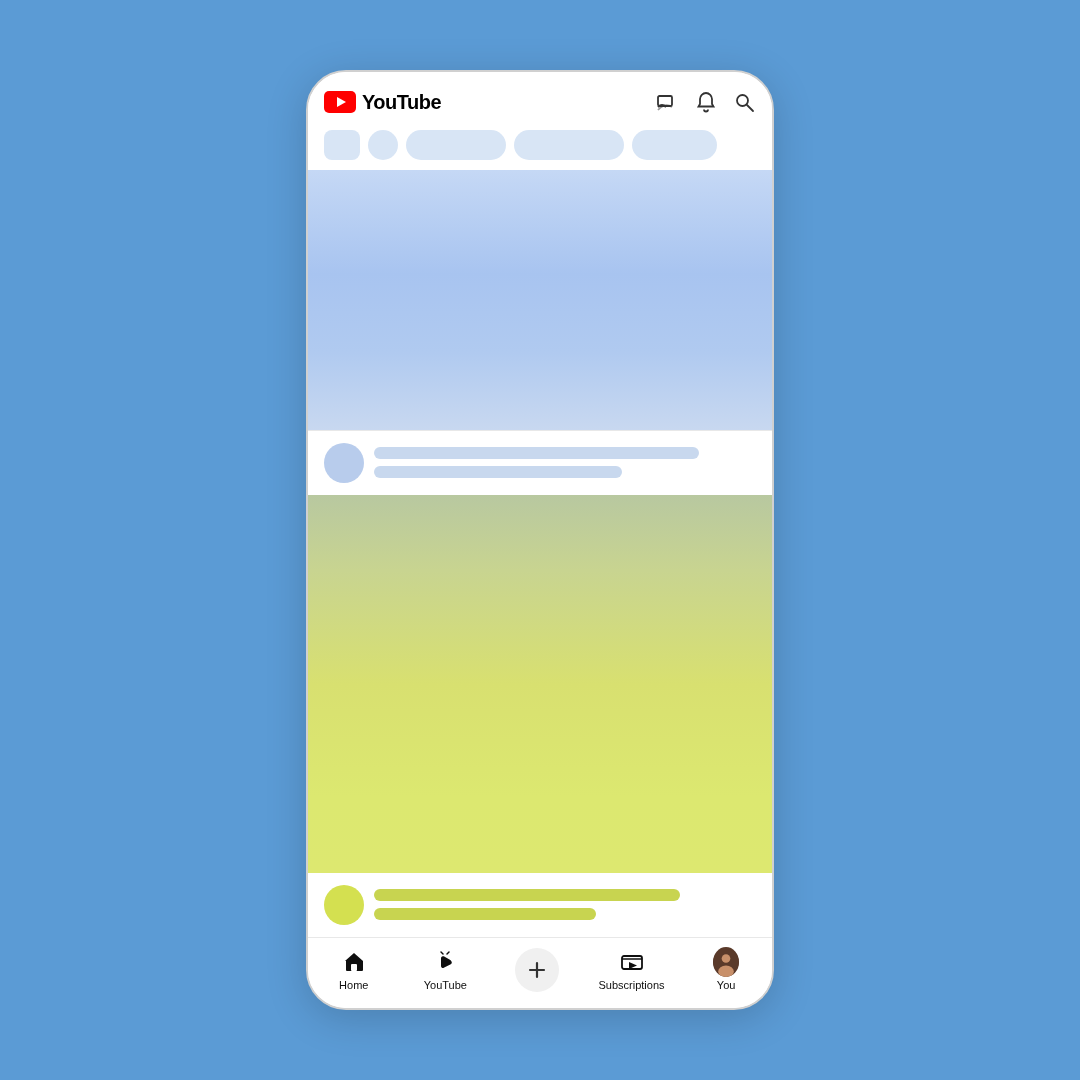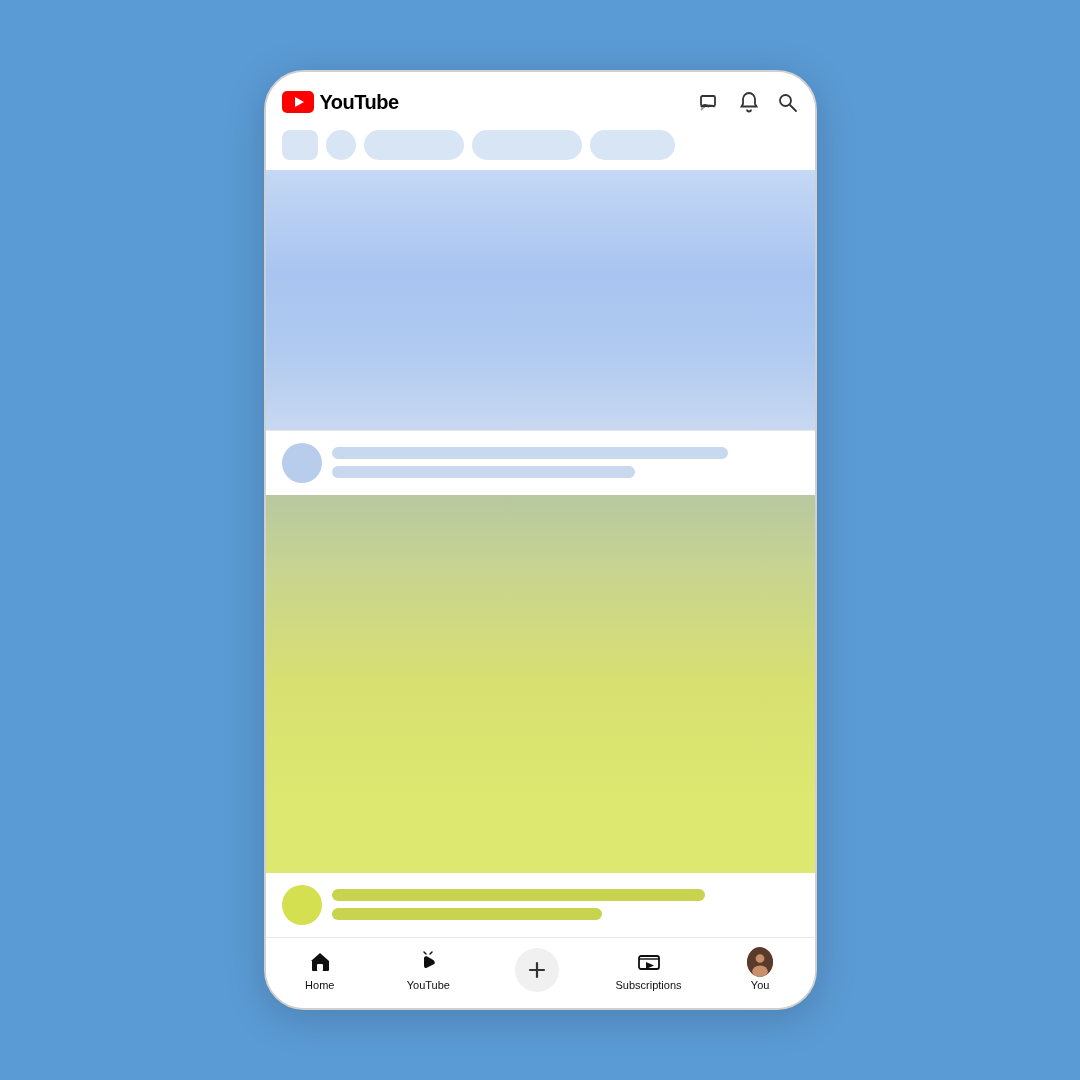--- a/index.html
+++ b/index.html
@@ -9,21 +9,21 @@
       height: 1080px;
       background-color: #5b9bd5;
       display: flex;
       align-items: center;
       justify-content: center;
       font-family: 'Arial', sans-serif;
       overflow: hidden;
     }
 
     .phone-frame {
-      width: 553px;
+      width: 468px;
       height: 940px;
       background: #ffffff;
       border-radius: 40px;
       border: 2px solid #d0d0d0;
       box-shadow: 0 8px 40px rgba(0,0,0,0.18);
       overflow: hidden;
       display: flex;
       flex-direction: column;
     }
 

